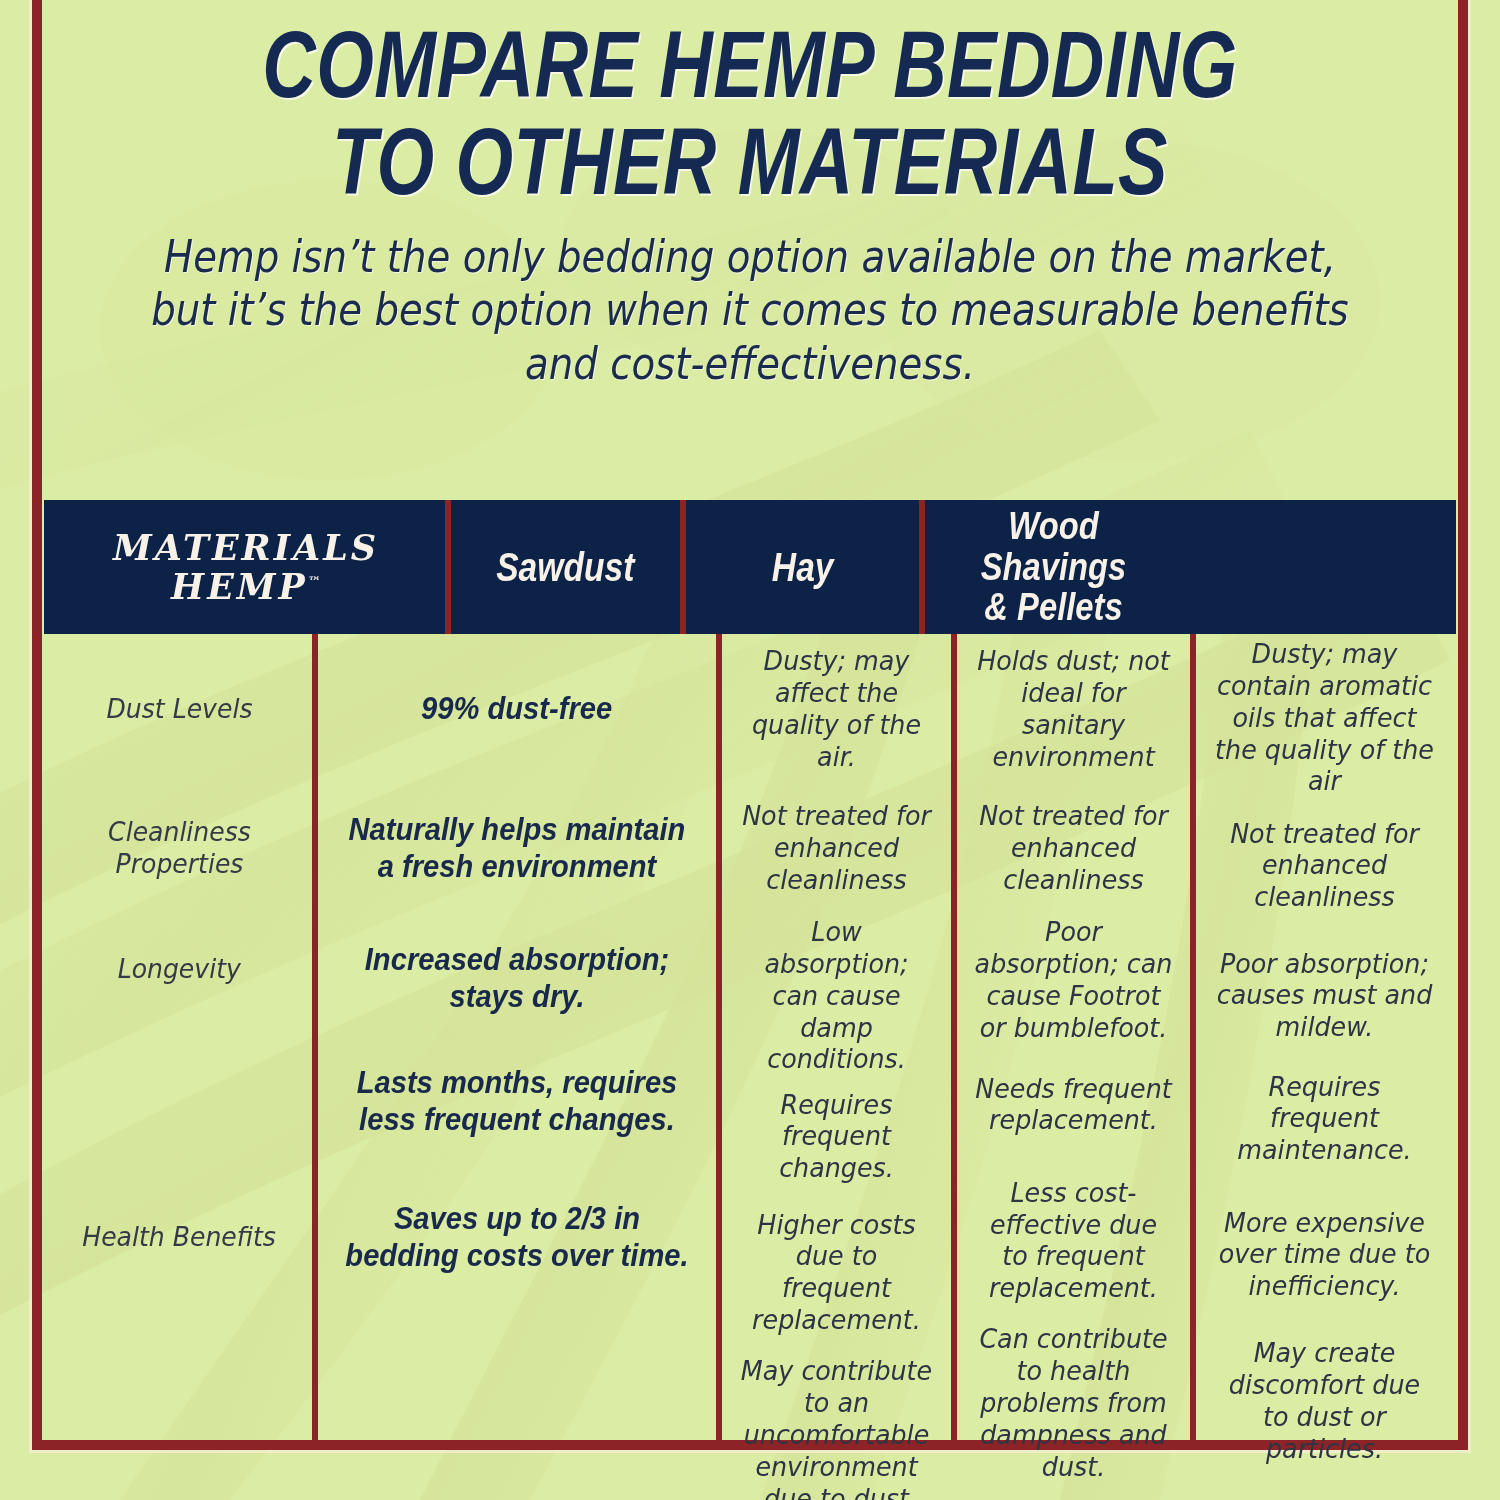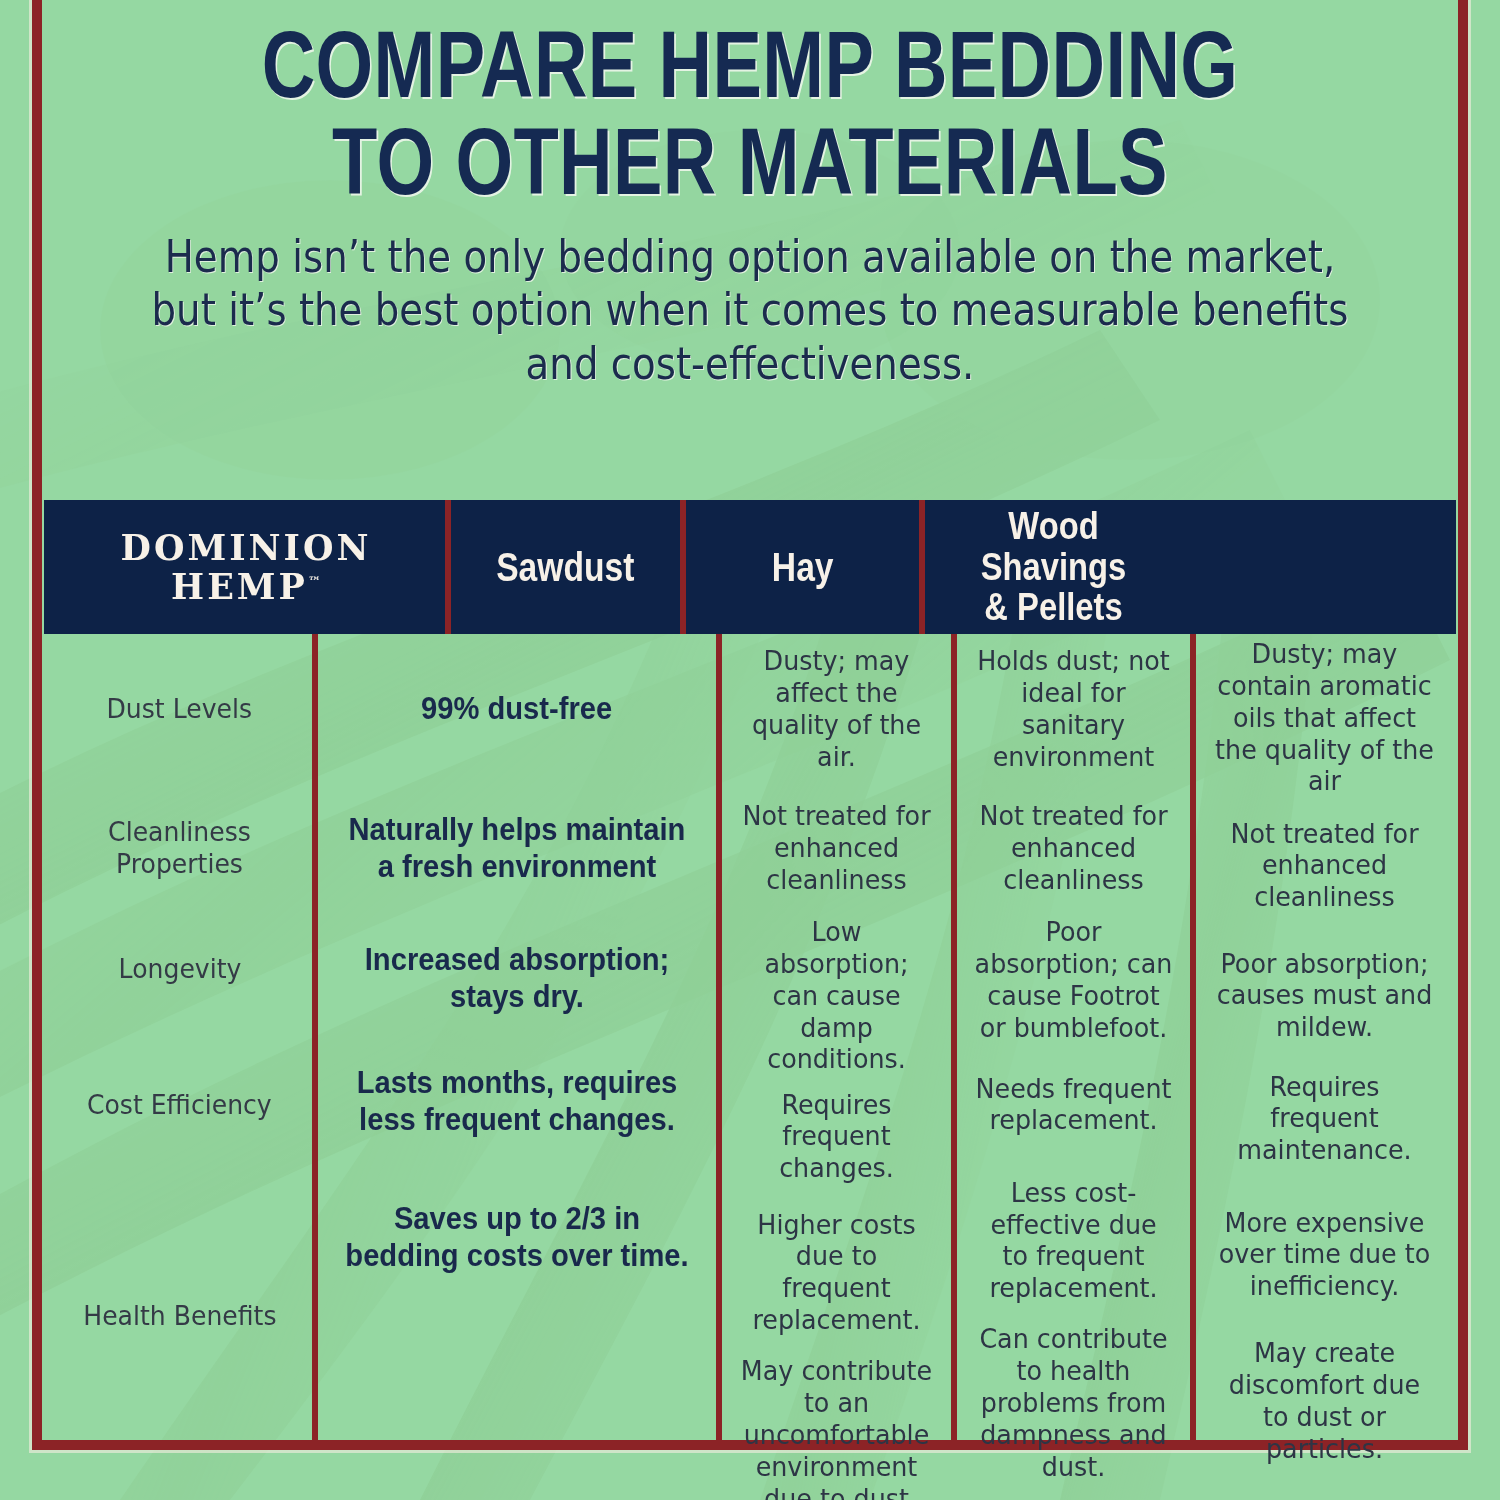--- a/index.html
+++ b/index.html
@@ -13,22 +13,23 @@
   body {
     font-family: "DejaVu Sans", sans-serif;
     background: #f3e6d8;
     position: relative;
   }
 
   
   #page {
     position: absolute;
     inset: 0;
-    background: #22c55e;
+    background: #bef264;
     overflow: hidden;
+    font-style: italic;
   }
   #texture {
     position: absolute;
     inset: 0;
     opacity: 0.55;
     pointer-events: none;
   }
 
   
   #frame {
@@ -242,21 +243,21 @@
   </div>
 
   <div id="table">
 
     <div class="thead">
 
 
       <div class="col c1">
         <div class="hcell">
           <span class="brand">
-            <span class="b1">DOMINION</span>
+            <span class="b1">MATERIALS</span>
             <span class="b2">
               <span>HEMP</span><span class="tm">™</span>
             </span>
           </span>
         </div>
       </div>
 
       <div class="col c2">
         <div class="hcell">
           <span class="hlabel">Sawdust</span>
@@ -284,23 +285,20 @@
       <div class="col c0 bcol">
         <div class="bcell r0">
             <span class="rowlabel">Dust Levels</span>
           </div>
         <div class="bcell r1">
             <span class="rowlabel">Cleanliness Properties</span>
           </div>
         <div class="bcell r3">
             <span class="rowlabel">Longevity</span>
           </div>
-        <div class="bcell r4">
-            <span class="rowlabel">Cost Efficiency</span>
-          </div>
         <div class="bcell r5">
             <span class="rowlabel">Health Benefits</span>
           </div>
       </div>
 
       <div class="col c1 bcol">
         <div class="bcell r0">
             <span class="hemp-text">99% dust-free</span>
           </div>
         <div class="bcell r1">

